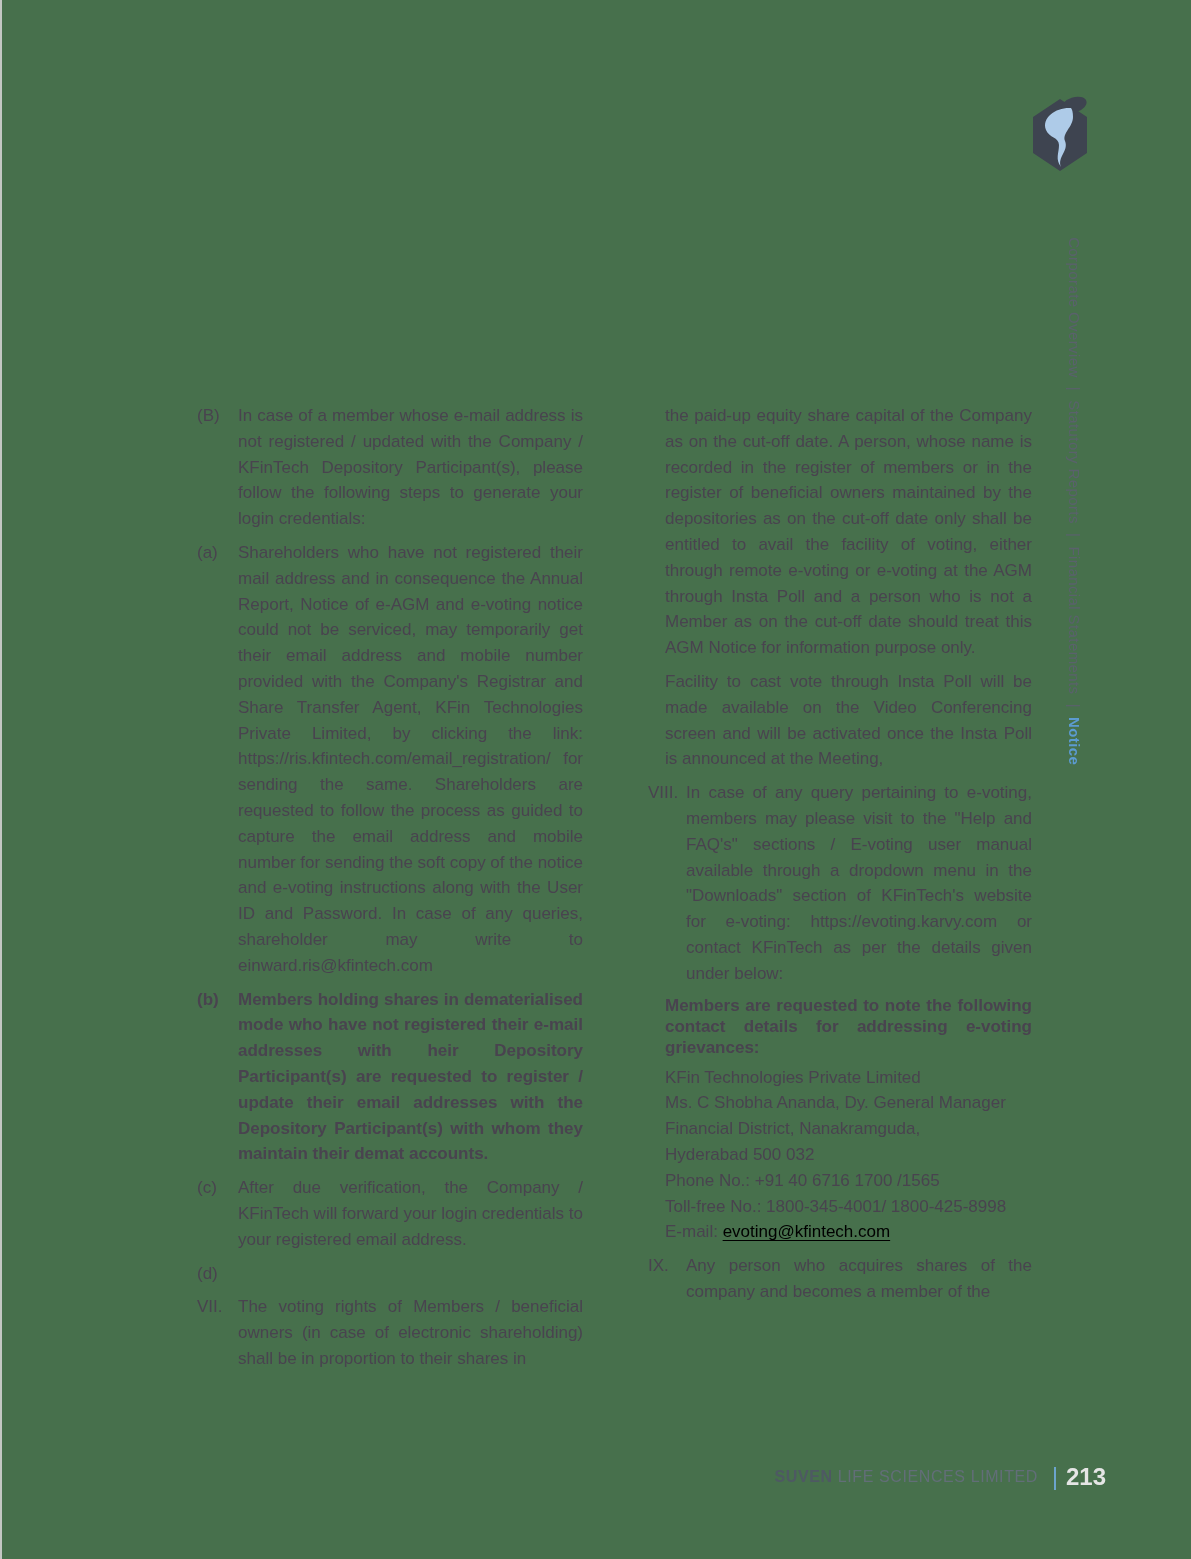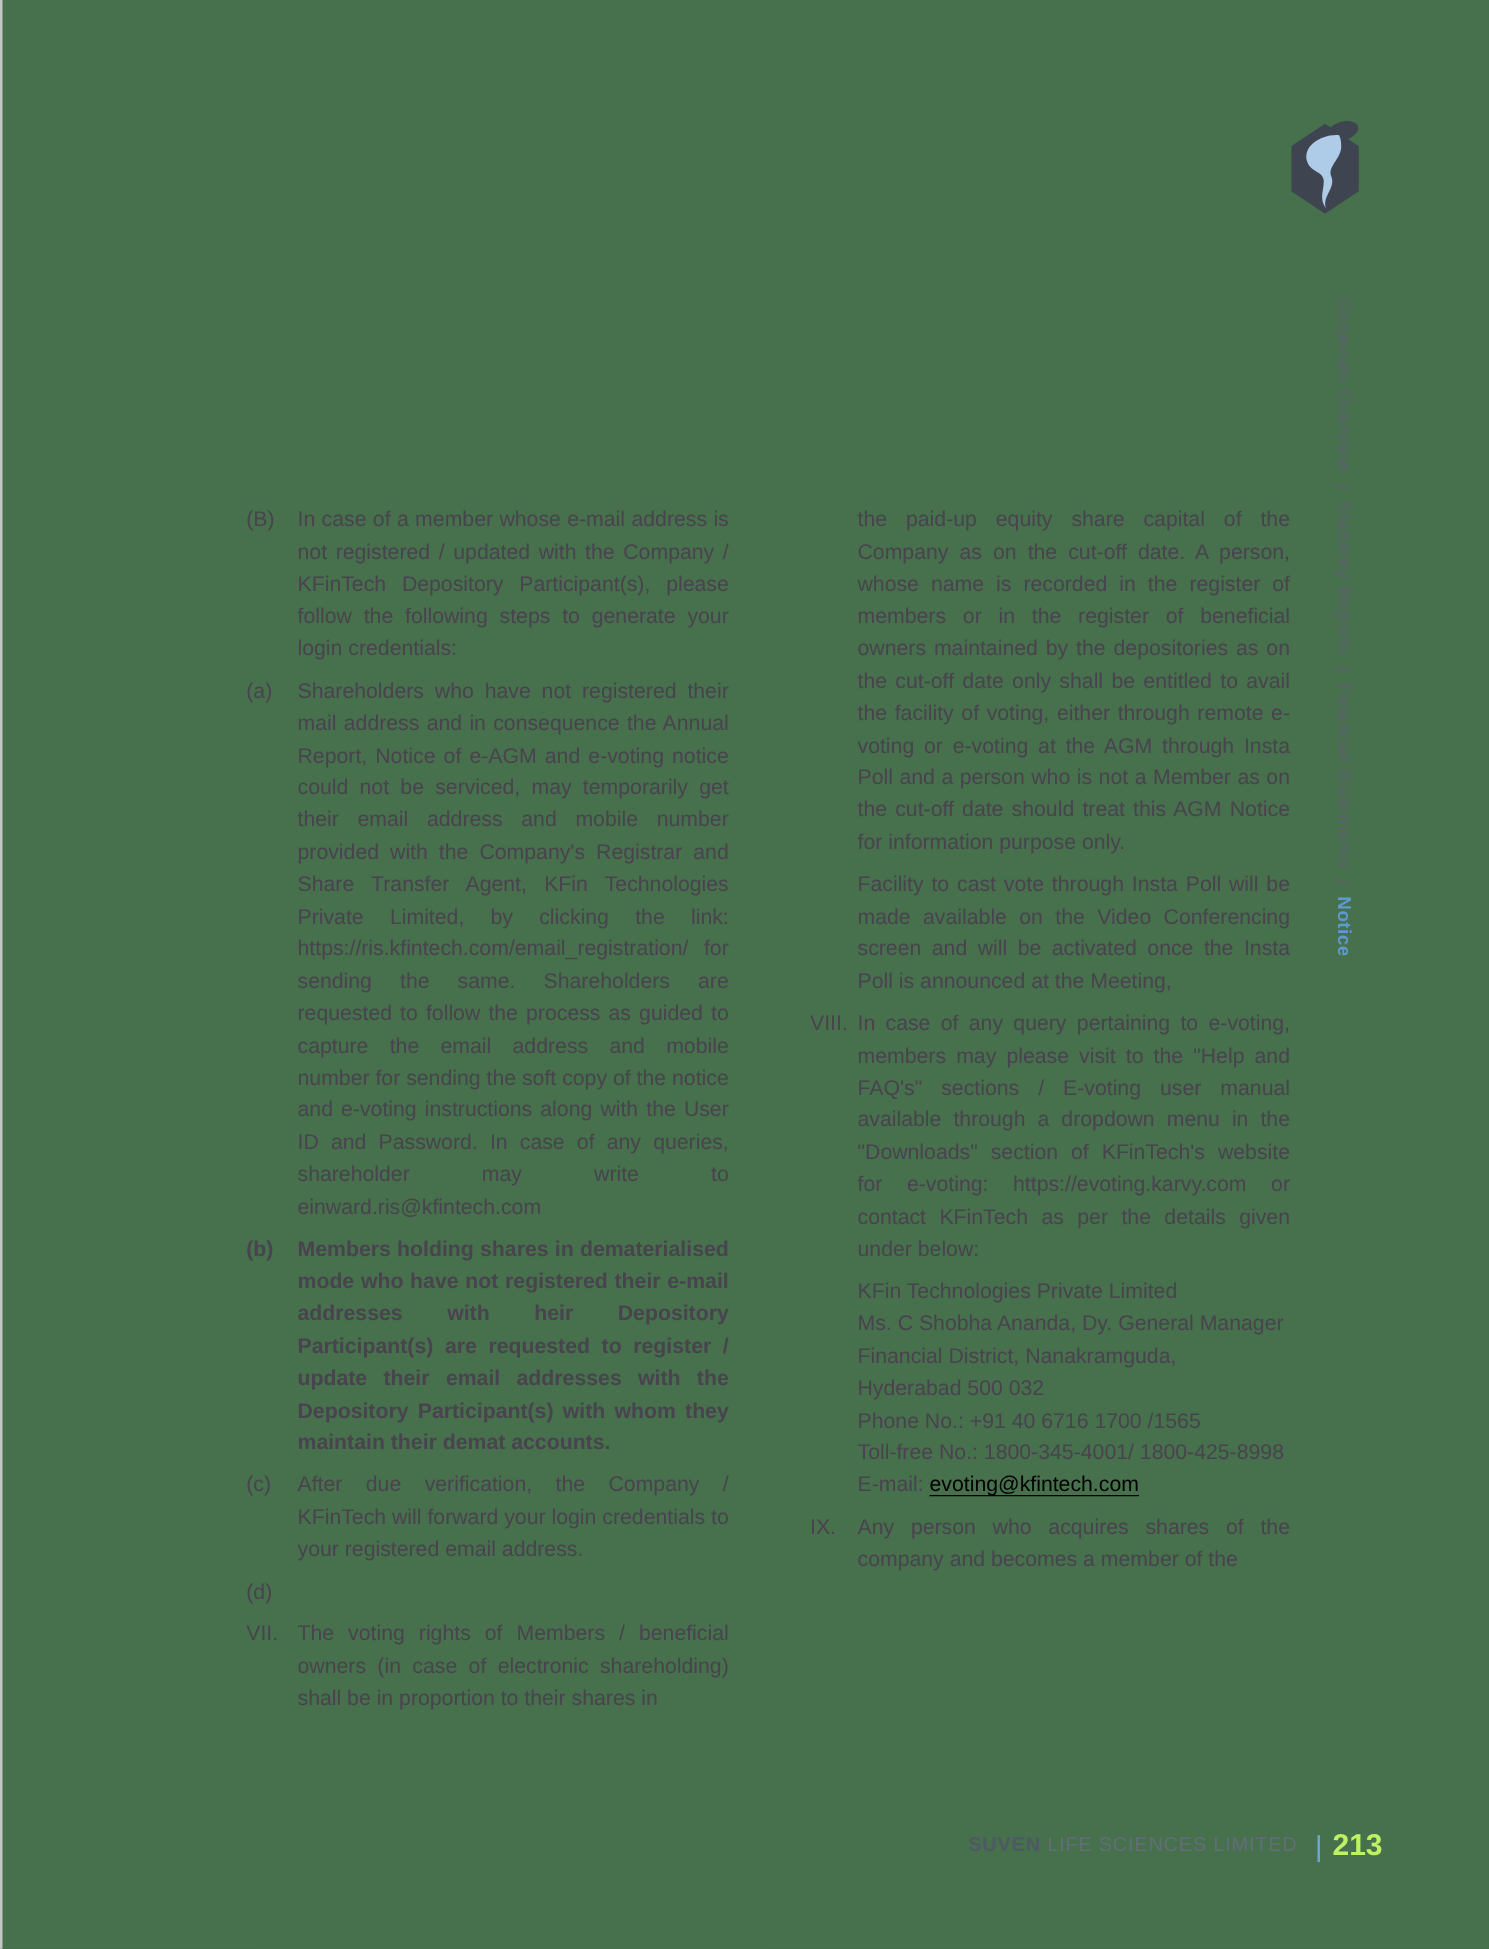--- a/index.html
+++ b/index.html
@@ -18,34 +18,34 @@
   }
   .sidebar .active{color:#5C9BD1;font-weight:bold;}
   .col{position:absolute;top:403px;font-size:17px;line-height:25.8px;text-align:justify;}
   .col-left{left:197px;width:386px;}
   .col-right{left:648px;width:384px;}
   .item{display:flex;margin-bottom:8px;}
   .col-left .lbl{flex:0 0 41px;}
   .col-right .lbl{flex:0 0 38px;}
   .txt{flex:1;overflow-wrap:anywhere;}
   .para{margin:0 0 8px 0;overflow-wrap:anywhere;}
-  .indent{margin-left:38px;}
+  .indent{margin-left:17px;}
   .bold{font-weight:bold;}
   .tight{line-height:21px;margin-bottom:7px;}
   .contact{text-align:left;}
   .contact div{line-height:25.8px;}
   .email-link{color:#000000;text-decoration:underline;text-underline-offset:3px;cursor:pointer;}
   .footer{
     position:absolute;top:1460px;right:85px;height:34px;
     display:flex;align-items:center;white-space:pre;
   }
   .footer .brand-bold{font-weight:bold;color:#4E5963;font-size:16px;letter-spacing:.6px;}
   .footer .brand-rest{color:#626E78;font-size:16px;letter-spacing:.6px;}
   .footer .sep{color:#6FA8D6;font-size:23px;font-weight:300;margin:0 8px 0 14px;}
-  .footer .page-num{color:#bef264;font-size:24px;font-weight:600;}
+  .footer .page-num{color:#e5e5e5;font-size:24px;font-weight:600;}
 </style>
 </head>
 <body>
 
 <div class="edge-line"></div>
 
 <div class="logo">
   <svg viewBox="0 0 58 84" width="58" height="84">
     <polygon points="27,6 54,24 54,60 27,78 0,60 0,24" fill="#3E4450"></polygon>
     <ellipse cx="41" cy="12" rx="13" ry="7.5" fill="#3E4450" transform="rotate(-18 41 12)"></ellipse>
@@ -83,20 +83,21 @@
   </div>
 </div>
 
 <div class="col col-right">
   <div class="para indent">the paid-up equity share capital of the Company as on the cut-off date. A person, whose name is recorded in the register of members or in the register of beneficial owners maintained by the depositories as on the cut-off date only shall be entitled to avail the facility of voting, either through remote e-voting or e-voting at the AGM through Insta Poll and a person who is not a Member as on the cut-off date should treat this AGM Notice for information purpose only.</div>
   <div class="para indent">Facility to cast vote through Insta Poll will be made available on the Video Conferencing screen and will be activated once the Insta Poll is announced at the Meeting,</div>
   <div class="item">
     <div class="lbl">VIII.</div>
     <div class="txt">In case of any query pertaining to e-voting, members may please visit to the "Help and FAQ's" sections / E-voting user manual available through a dropdown menu in the "Downloads" section of KFinTech's website for e-voting: https://evoting.karvy.com or contact KFinTech as per the details given under below:</div>
   </div>
+  <div class="para indent bold tight">Members are requested to note the following contact details for addressing e-voting grievances:</div>
   <div class="para indent contact">
     <div>KFin Technologies Private Limited</div>
     <div>Ms. C Shobha Ananda, Dy. General Manager</div>
     <div>Financial District, Nanakramguda,</div>
     <div>Hyderabad 500 032</div>
     <div>Phone No.: +91 40 6716 1700 /1565</div>
     <div>Toll-free No.: 1800-345-4001/ 1800-425-8998</div>
     <div>
       <span>E-mail: </span><a class="email-link">evoting@kfintech.com</a>
     </div>

